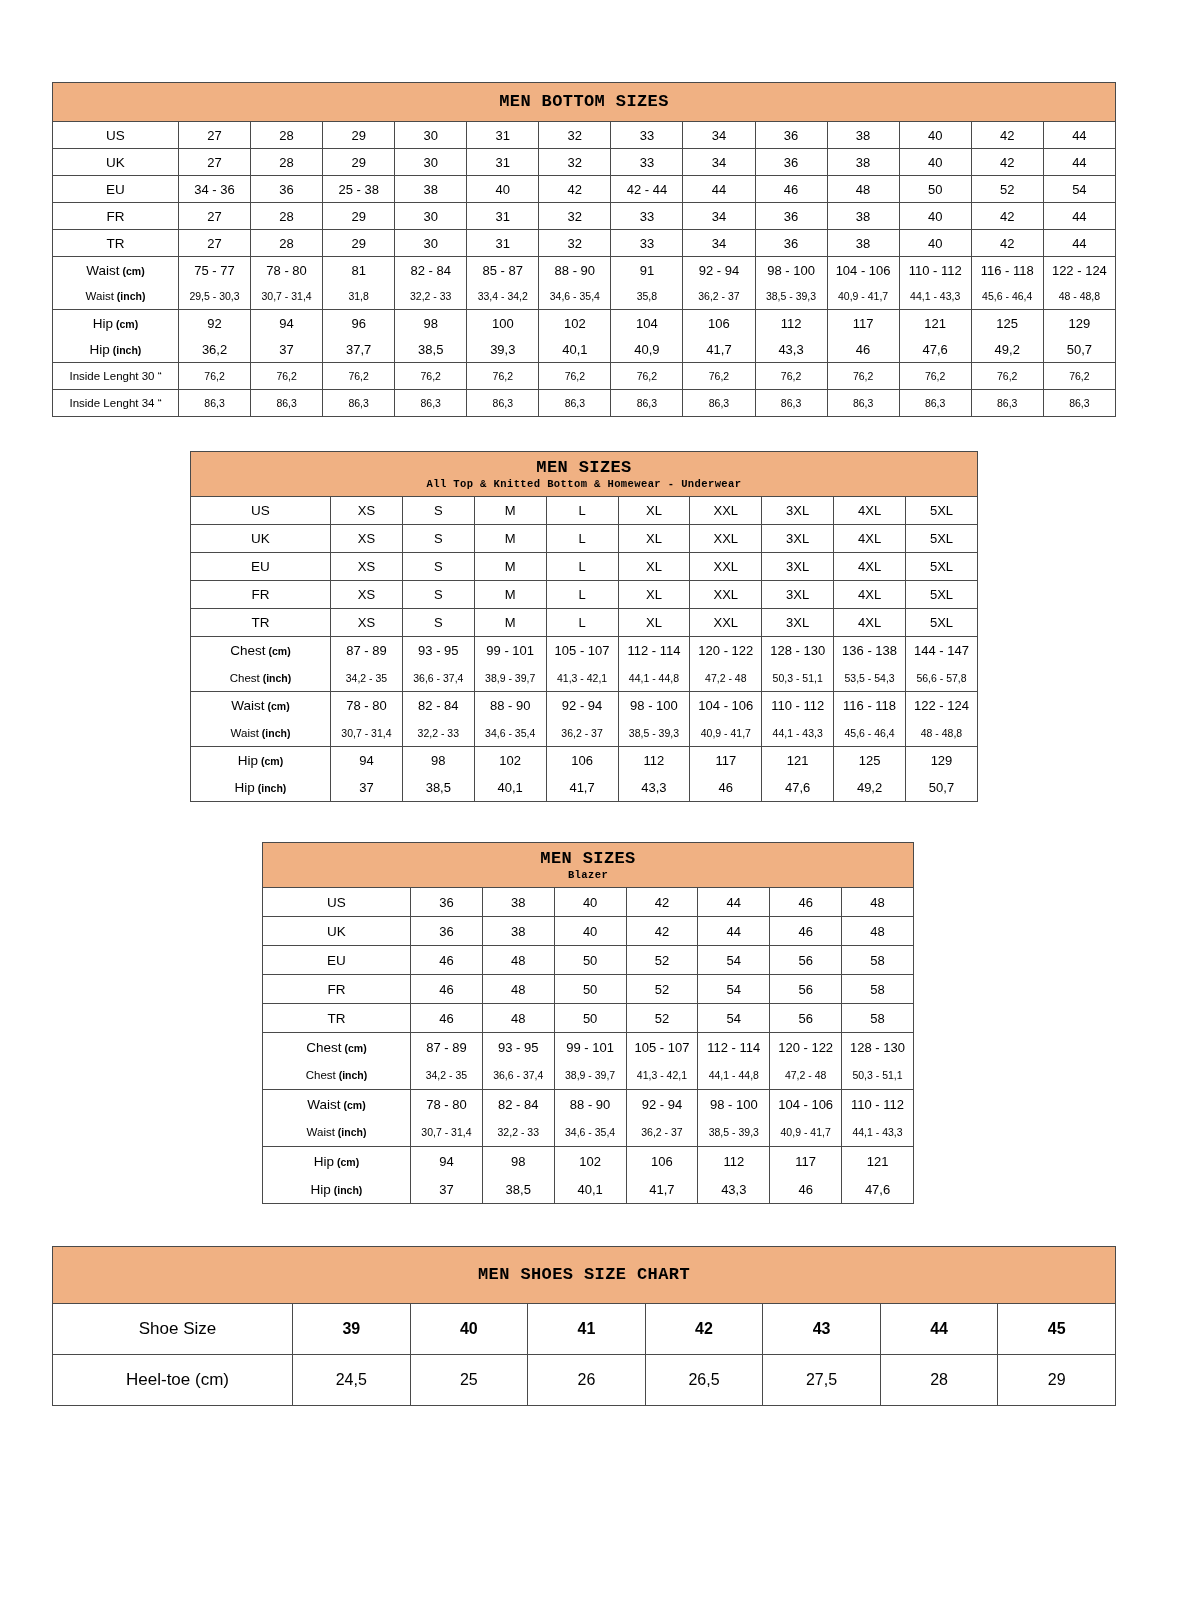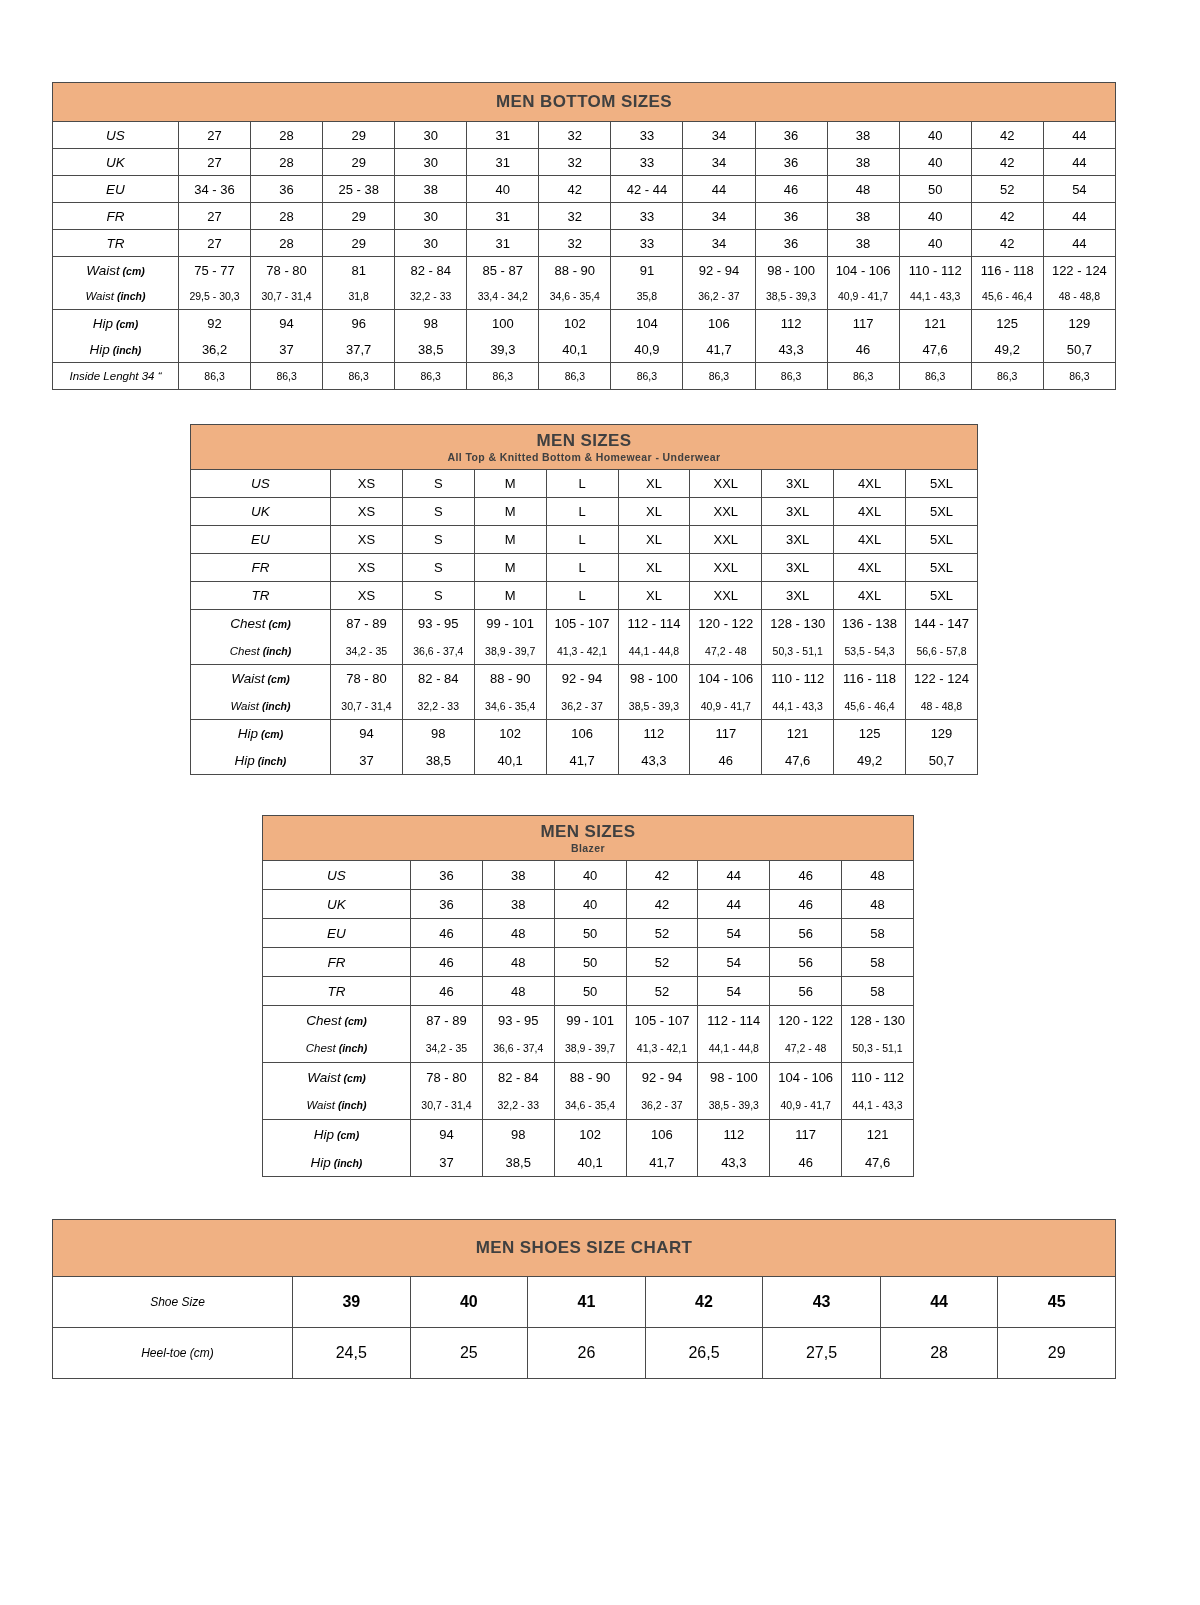--- a/index.html
+++ b/index.html
@@ -33,38 +33,38 @@
     border: 1px solid #4a4a4a;
     text-align: center;
     vertical-align: middle;
     font-weight: normal;
     padding: 0;
   }
   .title-cell {
     background: #f0b183;
     font-weight: bold;
     letter-spacing: 0.4px;
-    color: #404040;
+    color: #000000;
+    font-family: Liberation Mono, monospace;
   }
   .title-main {
     font-size: 17px;
     font-weight: bold;
     line-height: 1.25;
   }
   .title-sub {
     font-size: 10.5px;
     font-weight: bold;
     line-height: 1.3;
   }
   .rowlabel {
     text-align: left;
     padding-left: 12px;
     font-weight: bold;
     font-size: 13.5px;
-    font-style: italic;
   }
   .rowlabel .unit {
     font-weight: bold;
     font-size: 10.5px;
   }
   .rowlabel.small {
     font-size: 11.5px;
     margin-top: 20px;
   }
   .val {
@@ -92,21 +92,21 @@
   #t3 { width: 652px; margin-left: 262px; margin-top: 40px; }
   #t3 td { height: 28px; }
   #t3 .title-cell { height: 44px; }
   #t3 col.lbl { width: 148px; }
 
   
   #t4 { width: 1064px; margin-left: 52px; margin-top: 42px; }
   #t4 td { height: 50px; }
   #t4 .title-cell { height: 56px; }
   #t4 col.lbl { width: 240px; }
-  #t4 .rowlabel { font-size: 12px; padding-left: 10px; margin-top: 36px; }
+  #t4 .rowlabel { font-size: 17px; padding-left: 10px; margin-top: 36px; }
   #t4 .val { font-size: 16px; font-weight: bold; text-align: center; }
   #t4 .val.plain { font-weight: normal; }
 </style>
 </head>
 <body>
 
 <div class="page">
 
   <table class="chart block" id="t1">
     <colgroup>
@@ -257,20 +257,36 @@
           <td class="val noborder-top">40,1</td>
           <td class="val noborder-top">40,9</td>
           <td class="val noborder-top">41,7</td>
           <td class="val noborder-top">43,3</td>
           <td class="val noborder-top">46</td>
           <td class="val noborder-top">47,6</td>
           <td class="val noborder-top">49,2</td>
           <td class="val noborder-top">50,7</td>
         </tr>
         <tr>
+          <td class="rowlabel small"><span>Inside Lenght 30 “</span></td>
+          <td class="val small">76,2</td>
+          <td class="val small">76,2</td>
+          <td class="val small">76,2</td>
+          <td class="val small">76,2</td>
+          <td class="val small">76,2</td>
+          <td class="val small">76,2</td>
+          <td class="val small">76,2</td>
+          <td class="val small">76,2</td>
+          <td class="val small">76,2</td>
+          <td class="val small">76,2</td>
+          <td class="val small">76,2</td>
+          <td class="val small">76,2</td>
+          <td class="val small">76,2</td>
+        </tr>
+        <tr>
           <td class="rowlabel small"><span>Inside Lenght 34 “</span></td>
           <td class="val small">86,3</td>
           <td class="val small">86,3</td>
           <td class="val small">86,3</td>
           <td class="val small">86,3</td>
           <td class="val small">86,3</td>
           <td class="val small">86,3</td>
           <td class="val small">86,3</td>
           <td class="val small">86,3</td>
           <td class="val small">86,3</td>

